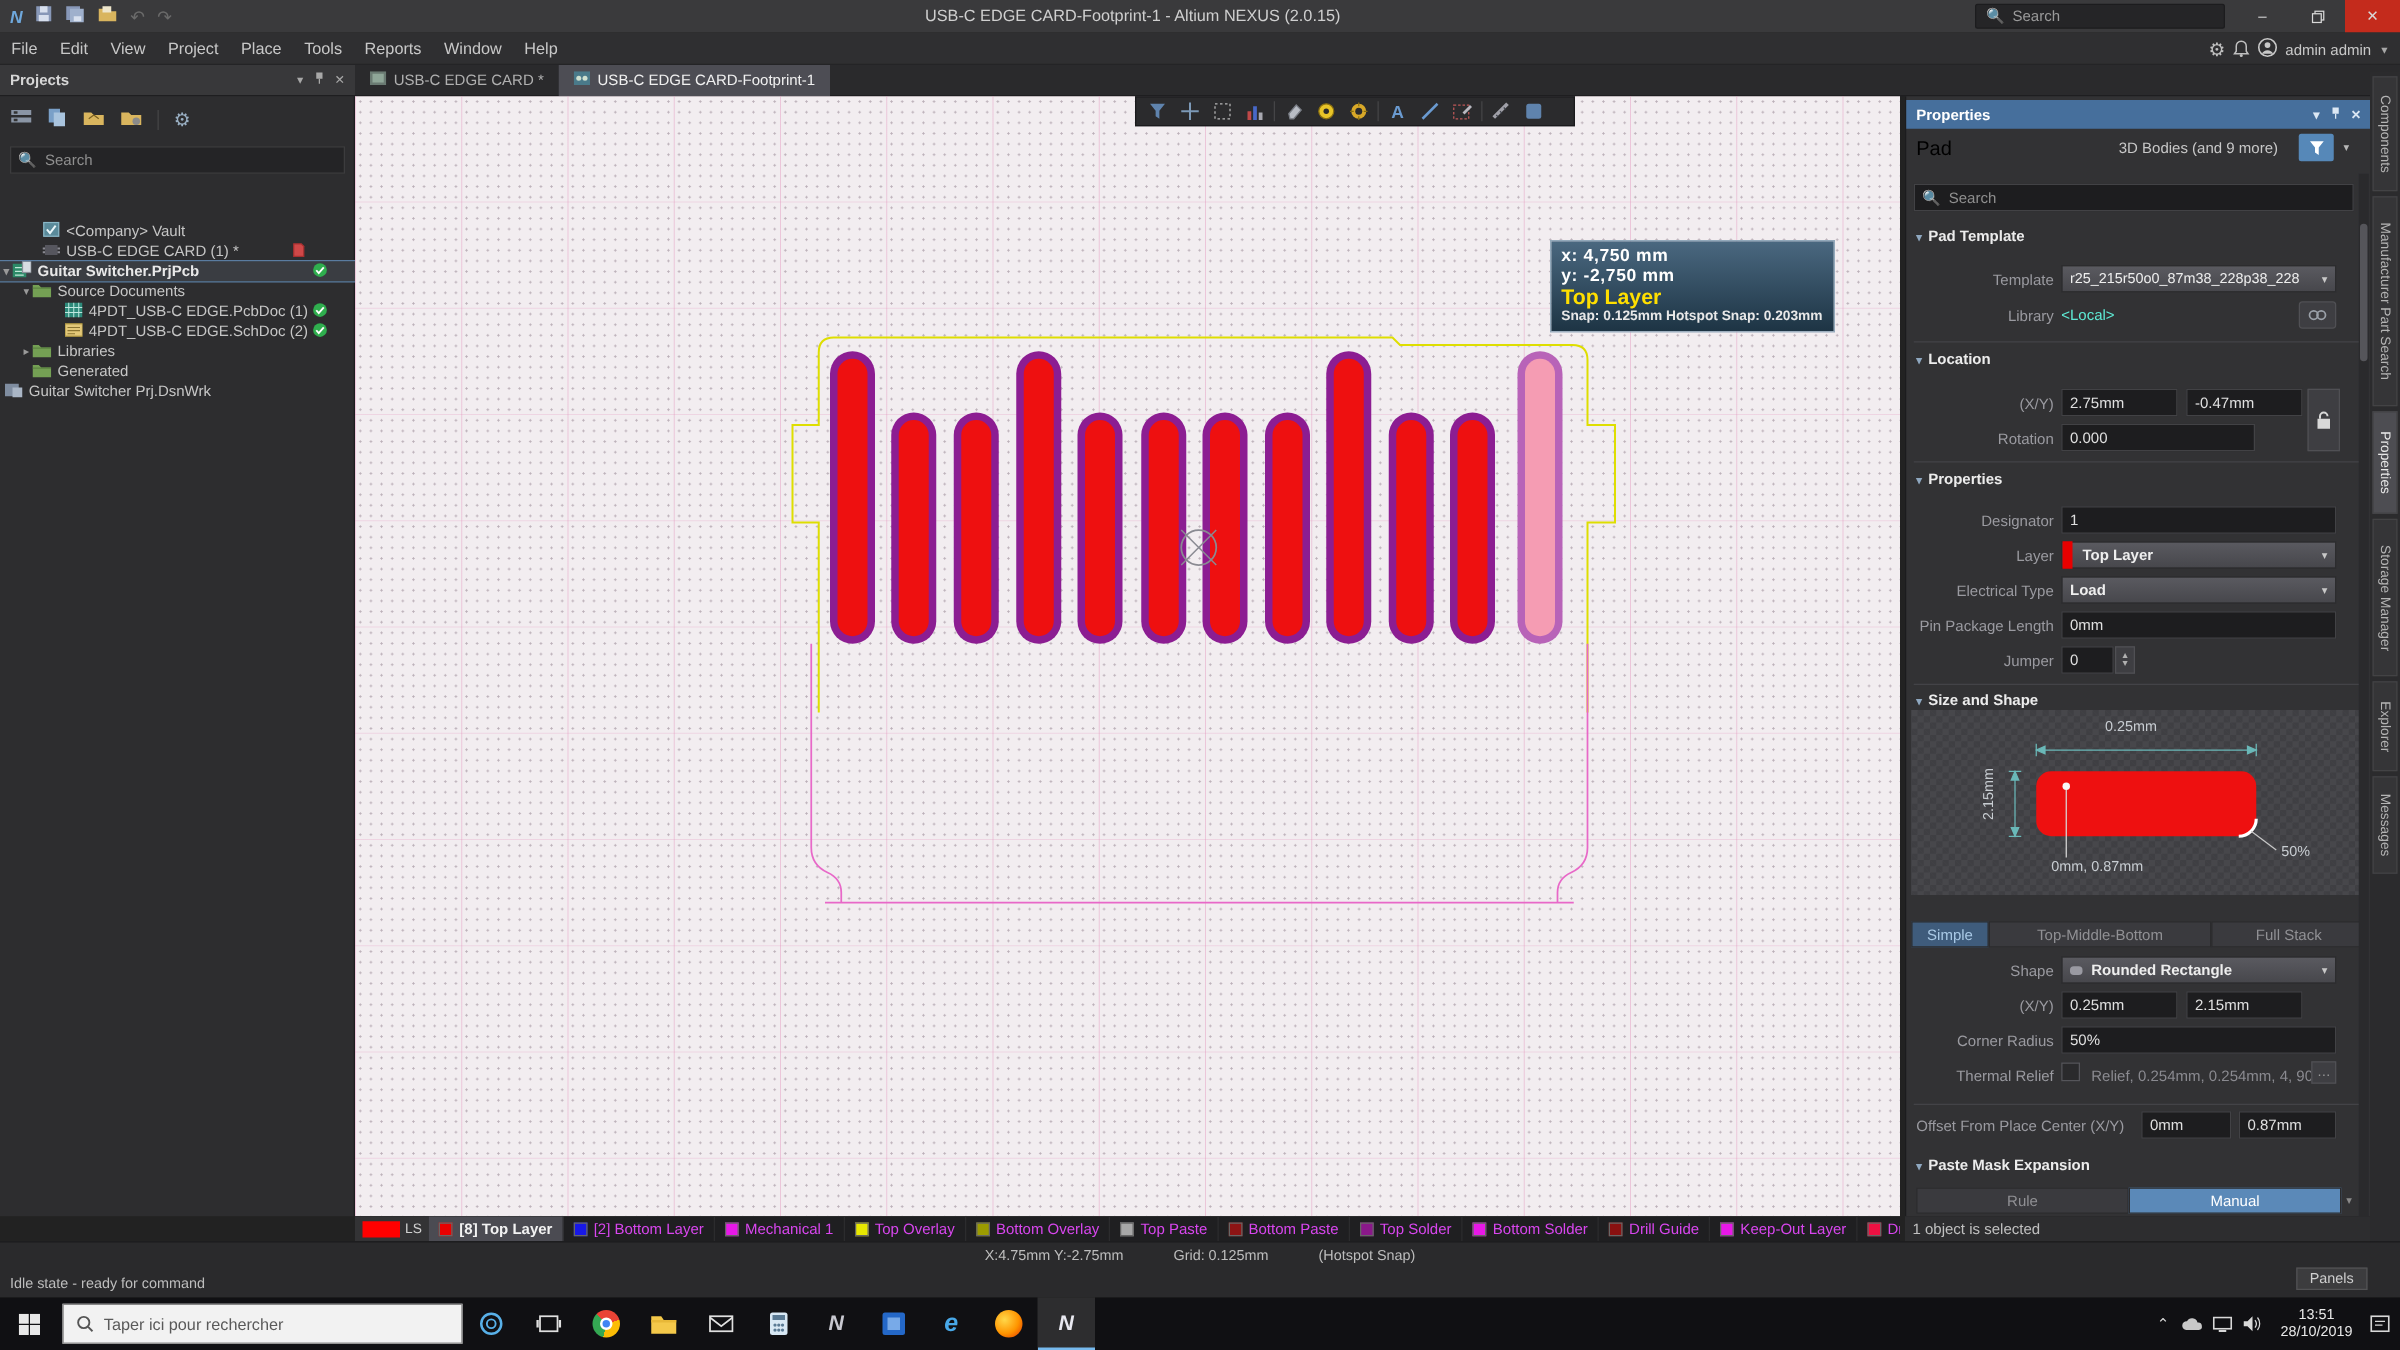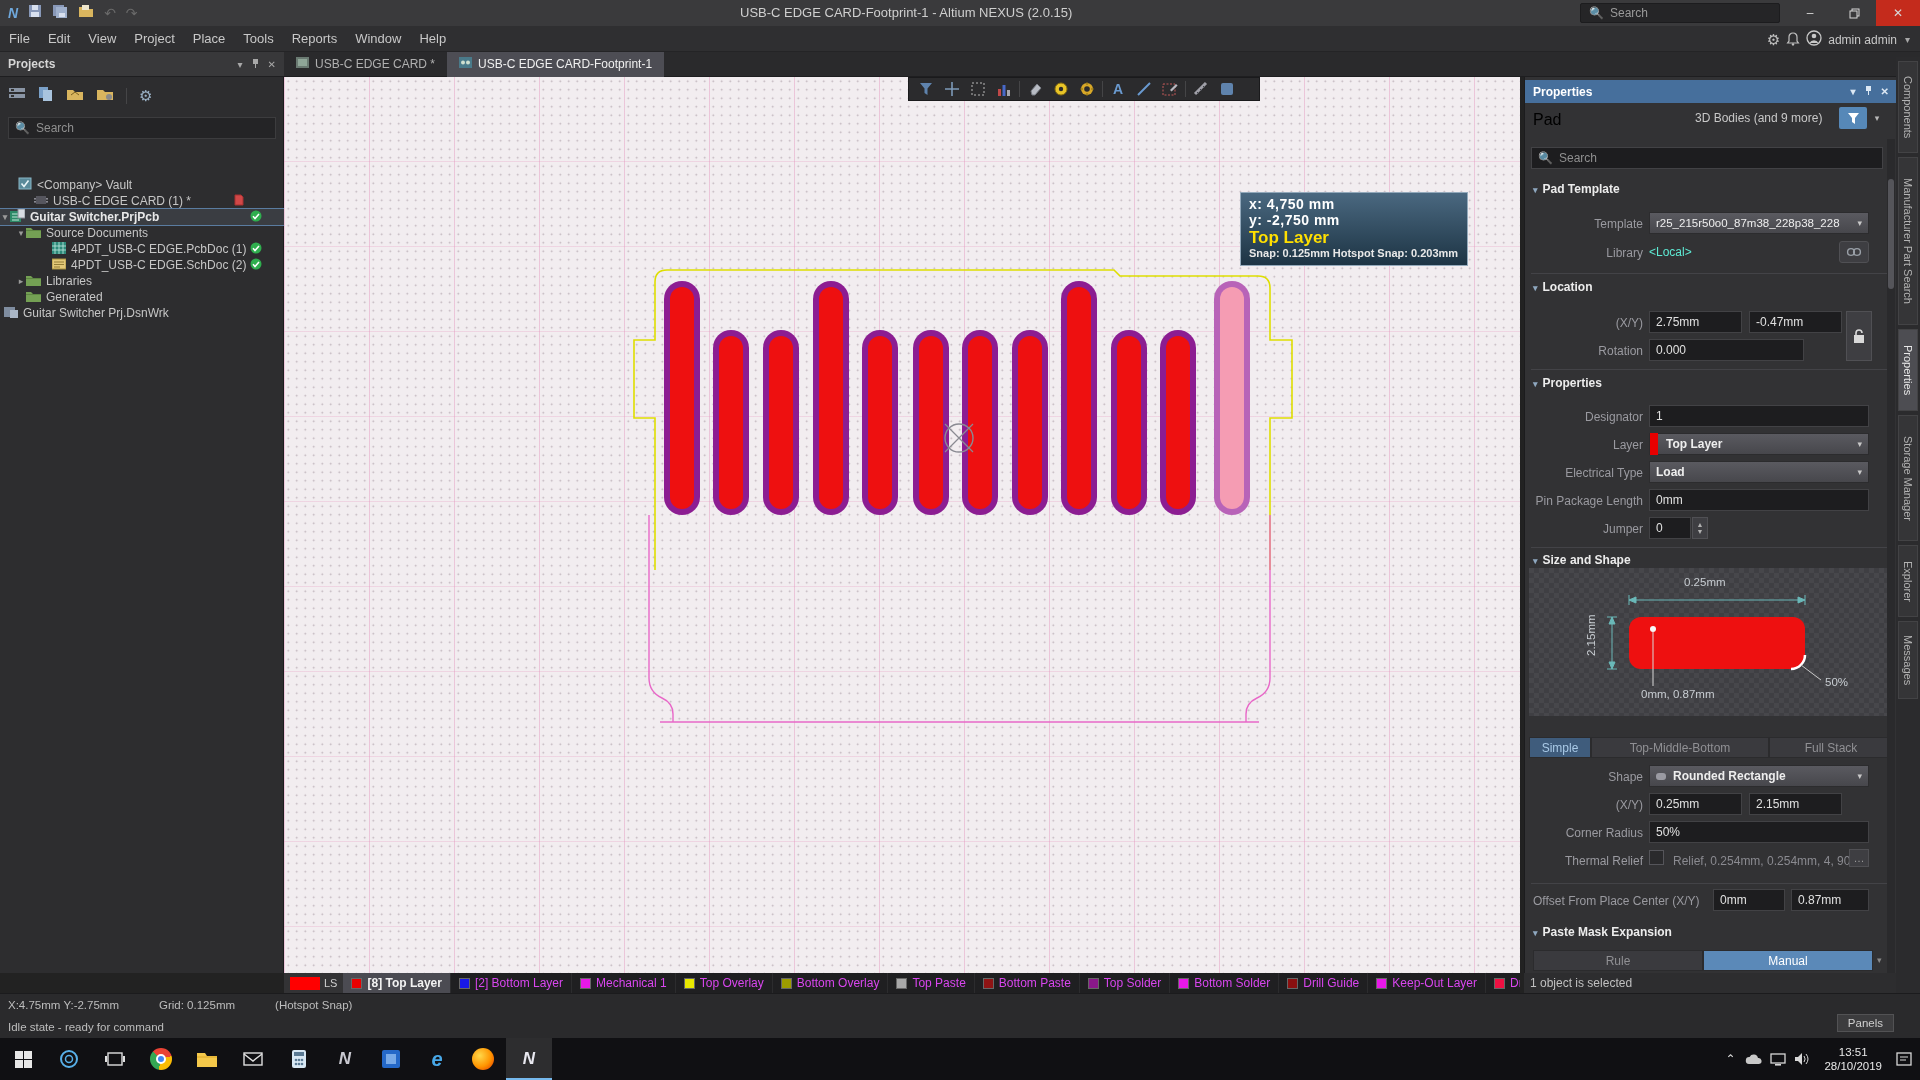--- a/index.html
+++ b/index.html
@@ -67,21 +67,21 @@
   #ls-chip { display:flex; align-items:center; gap:4px; background:#333335; height:20px; padding:0 6px;}
   #ls-chip .sw { width:30px; height:13px; background:#f00; }
   #ls-chip span { color:#d0d0d0; font-size:11px; }
   .layer-tab { display:flex; align-items:center; gap:5px; height:20px; padding:0 8px; font-size:12px; color:#d946ef;
     border-right:1px solid #2c2c2e; white-space:nowrap;}
   .layer-tab.active { background:#4b4b52; color:#f2f2f2;}
   .lsw { width:11px; height:11px; border:1px solid #666; }
   #sel-note { left:1524px; top:973px; width:372px; height:20px; background:#2d2d2f; color:#c0c0c0;
     font-size:12px; display:flex; align-items:center; padding:0 6px;}
   #status1 { left:0; top:993px; width:1920px; height:23px; background:#2a2a2c; color:#bdbdbd; font-size:11.5px;
-    display:flex; align-items:center; gap:40px; padding:0 8px; border-top:1px solid #1b1b1d;}
+    display:flex; align-items:center; gap:40px; padding:0 8px; border-top:1px solid #1b1b1d;justify-content:center;}
   #status2 { left:0; top:1016px; width:1920px; height:22px; background:#2a2a2c; color:#bdbdbd; font-size:11.5px;
     display:flex; align-items:center; padding:0 8px;}
   #panels-btn { position:absolute; right:26px; top:-2px; background:#3c3c3e; border:1px solid #525254;
     color:#cfcfcf; font-size:11.5px; padding:2px 10px;}
 
   
   #props { left:1524px; top:77px; width:372px; height:896px; background:#323234; border-left:1px solid #1c1c1e;}
   #props-header { left:0; top:3px; width:372px; height:23px; background:#466f9c; color:#fff; font-weight:bold;
     font-size:12px; padding:0 8px; justify-content:space-between;}
   .prow { position:absolute; display:flex; align-items:center;}
@@ -250,21 +250,21 @@
           <circle cx="13" cy="11" r="3" fill="#8a8a8a"></circle>
         </svg></span>
     <span style="width:1px;height:16px;background:#454547;"></span>
     <span style="color:#9ab0c4;font-size:15px;">⚙</span>
   </div>
   <div id="proj-search" class="abs">
     <span>🔍</span>
     <span>Search</span>
   </div>
 
-  <div class="tree-row" style="top:100px;">
+  <div class="tree-row" style="top:100px;margin-left:16px;">
     <span class="tw" style="width:18px;"></span>
     <span style="margin-right:5px;">
       <svg width="14" height="13">
           <rect x="1" y="1" width="12" height="11" fill="#5a8a9a" stroke="#8ab8c8"></rect>
           <path d="M3.5 6.5l2.5 3 4.5-6" stroke="#e8f4f8" stroke-width="1.6" fill="none"></path>
         </svg></span>
     <span>&lt;Company&gt; Vault</span>
   </div>
   <div class="tree-row" style="top:116px;">
     <span class="tw" style="width:34px;"></span>
@@ -705,20 +705,27 @@
 
 <div id="taskbar" class="abs">
   <div class="tb-ico">
     <svg width="17" height="17">
         <rect x="0" y="0" width="8" height="8" fill="#e8e8e8"></rect>
         <rect x="9" y="0" width="8" height="8" fill="#e8e8e8"></rect>
         <rect x="0" y="9" width="8" height="8" fill="#e8e8e8"></rect>
         <rect x="9" y="9" width="8" height="8" fill="#e8e8e8"></rect>
       </svg>
     </div>
+  <div id="tb-search">
+    <svg width="14" height="14">
+        <circle cx="6" cy="6" r="4.5" fill="none" stroke="#555" stroke-width="1.5"></circle>
+        <path d="M9.5 9.5L13 13" stroke="#555" stroke-width="1.5"></path>
+      </svg>
+    <span>Taper ici pour rechercher</span>
+  </div>
   <div class="tb-ico">
     <svg width="20" height="20">
         <circle cx="10" cy="10" r="8" fill="none" stroke="#58b0e8" stroke-width="2"></circle>
         <circle cx="10" cy="10" r="3.5" fill="none" stroke="#58b0e8" stroke-width="1.5"></circle>
       </svg>
     </div>
   <div class="tb-ico">
     <svg width="20" height="18">
         <rect x="3" y="3" width="14" height="12" fill="none" stroke="#e0e0e0" stroke-width="1.4"></rect>
         <rect x="0" y="6" width="2" height="6" fill="#e0e0e0"></rect>

